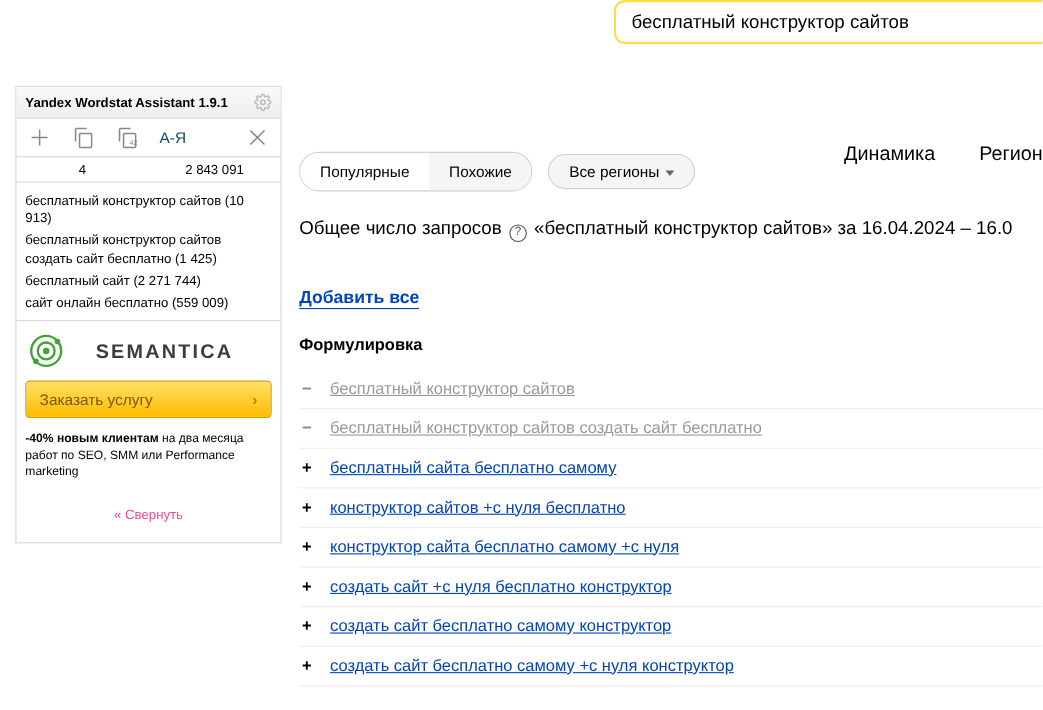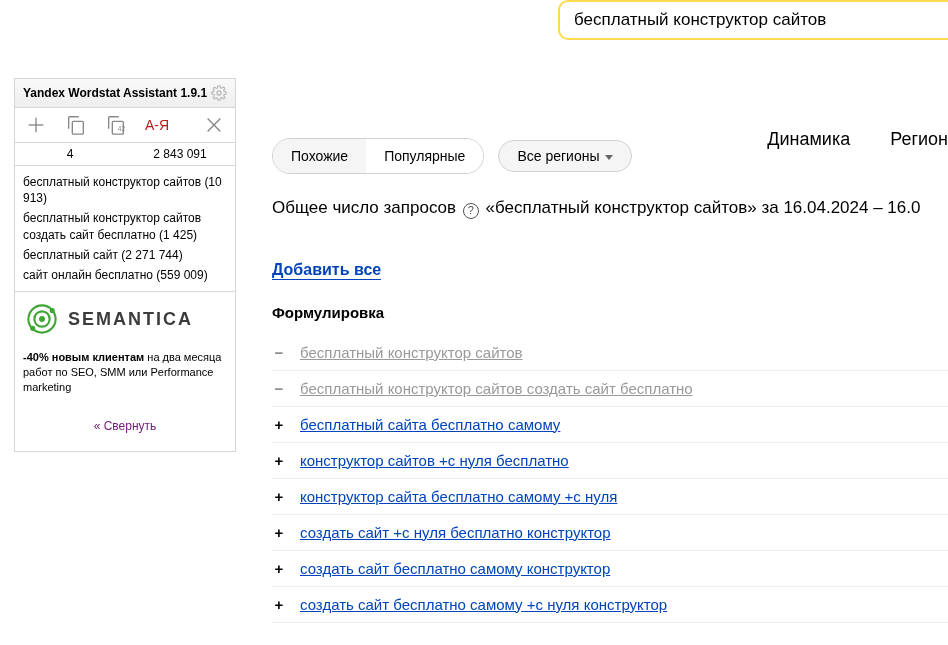--- a/index.html
+++ b/index.html
@@ -41,21 +41,21 @@
   gap: 40px;
   font-size: 18px;
 }
 .topnav span { cursor: pointer; margin-top: 44px; }
 
 
 .sidebar {
   position: absolute;
   top: 78px;
   left: 14px;
-  width: 222px;
+  width: 242px;
   border: 1px solid #d6d6d6;
   background: #fff;
   font-size: 12px;
 }
 .sb-header {
   padding: 6px 8px;
   font-weight: bold;
   border-bottom: 1px solid #d6d6d6;
   display: flex;
   justify-content: space-between;
@@ -92,21 +92,21 @@
 }
 .sb-list div {
   padding: 2px 0;
   line-height: 1.35;
   font-size: 12px;
 }
 
 .sb-logo {
   display: flex;
   align-items: center;
-  gap: 9px;
+  gap: 28px;
   padding: 10px;
 }
 .sb-logo svg { display: block; }
 .sb-logo-text {
   font-weight: bold;
   font-size: 18px;
   letter-spacing: 2px;
   color: #3c3c3c;
 }
 
@@ -128,21 +128,21 @@
 .sb-promo {
   padding: 4px 8px 10px;
   font-size: 11px;
   line-height: 1.35;
 }
 .sb-promo b { font-weight: bold; }
 
 .sb-collapse {
   text-align: center;
   padding: 14px 0 18px;
-  color: #701a75;
+  color: #ec4899;
   font-size: 12px;
   cursor: pointer;
 }
 
 
 .main {
   position: absolute;
   top: 138px;
   left: 272px;
   right: 0;
@@ -288,21 +288,21 @@
           <path d="M4 16V4a1 1 0 0 1 1-1h10"></path>
         </svg>
     </span>
     <span class="sb-tool">
       <svg width="22" height="22" viewBox="0 0 24 24" stroke="#888" stroke-width="1.5" fill="none">
           <rect x="8" y="8" width="12" height="14" rx="1"></rect>
           <path d="M4 16V4a1 1 0 0 1 1-1h10"></path>
           <text x="14" y="19" font-size="7" fill="#888" stroke="none">42</text>
         </svg>
     </span>
-    <span class="sb-tool" style="font-size:14px;color:#b91c1c;">А-Я</span>
+    <span class="sb-tool" style="font-size:14px;color:#0c4a6e;">А-Я</span>
     <span class="sb-tool" style="margin-left:auto;">
       <svg width="22" height="22" viewBox="0 0 24 24" stroke="#888" stroke-width="1.5" fill="none">
           <line x1="5" y1="5" x2="19" y2="19"></line>
           <line x1="19" y1="5" x2="5" y2="19"></line>
         </svg>
     </span>
   </div>
 
   <div class="sb-counts">
     <span>4</span>
@@ -320,34 +320,38 @@
     <svg width="34" height="34" viewBox="0 0 40 40">
       <circle cx="20" cy="20" r="16" stroke="#3fa535" stroke-width="2.5" fill="none"></circle>
       <circle cx="20" cy="20" r="9" stroke="#3fa535" stroke-width="2.5" fill="none"></circle>
       <circle cx="20" cy="20" r="3.5" fill="#3fa535"></circle>
       <circle cx="32" cy="10" r="3" fill="#3fa535"></circle>
       <circle cx="9" cy="31" r="3" fill="#3fa535"></circle>
     </svg>
     <span class="sb-logo-text">SEMANTICA</span>
   </div>
 
+  <div class="sb-btn">
+    <span>Заказать услугу</span>
+    <span class="arrow">›</span>
+  </div>
 
   <div class="sb-promo">
     <b>-40% новым клиентам</b><span> на два месяца работ по SEO, SMM или Performance marketing</span>
   </div>
 
   <div class="sb-collapse">« Свернуть</div>
 </div>
 
 <div class="main">
 
   <div class="pills">
     <div class="pill-group">
+      <div class="pill active">Популярные</div>
       <div class="pill">Похожие</div>
-      <div class="pill active">Популярные</div>
     </div>
     <div class="pill-single">
       <span>Все регионы</span>
       <span class="chev"></span>
     </div>
   </div>
 
   <div class="summary">
     <span>Общее число запросов </span><span class="q">?</span>
     <span>«бесплатный конструктор сайтов»</span><span> за </span><span>16.04.2024 – 16.0</span>

